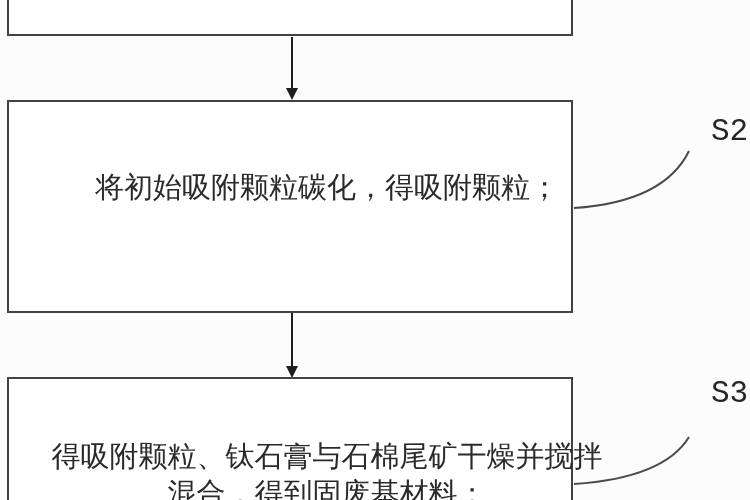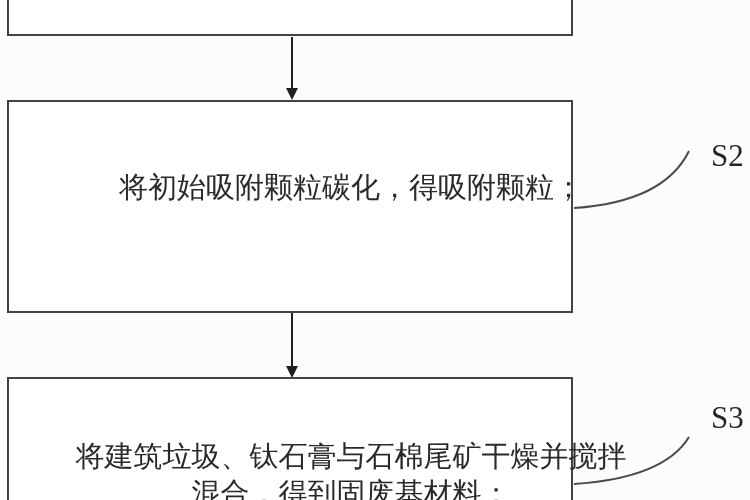--- a/index.html
+++ b/index.html
@@ -26,21 +26,20 @@
   .box-text {
     position: absolute;
     left: 7px;
     width: 640px;
     text-align: center;
     font-size: 29px;
     line-height: 37px;
     color: #2a2a2a;
     letter-spacing: 0px;
     white-space: nowrap;
-    margin-left: 24px;
   }
   .text-step2 { top: 169px; }
   .text-step3 { top: 438px; }
   .arrow-line {
     position: absolute;
     width: 2px;
     background: #1f1f1f;
   }
   .arrow-line.a1 { left: 291px; top: 37px;  height: 52px; }
   .arrow-line.a2 { left: 291px; top: 313px; height: 54px; }
@@ -51,22 +50,21 @@
     border-left: 6px solid transparent;
     border-right: 6px solid transparent;
     border-top: 12px solid #1f1f1f;
   }
   .arrow-head.a1 { left: 286px; top: 88px; }
   .arrow-head.a2 { left: 286px; top: 366px; }
   .step-label {
     position: absolute;
     font-size: 31px;
     color: #262626;
-    font-family: Liberation Serif, serif;
-    margin-top: 24px;
+    font-family: Liberation Mono, monospace;
   }
   .label-s2 { left: 711px; top: 114px; }
   .label-s3 { left: 711px; top: 376px; }
   .curve-overlay {
     position: absolute;
     left: 0;
     top: 0;
     pointer-events: none;
   }
 </style>
@@ -81,21 +79,21 @@
   <div class="arrow-head a1"></div>
 
   <div class="flow-box box-step2"></div>
   <div class="box-text text-step2">将初始吸附颗粒碳化，得吸附颗粒；</div>
 
   <div class="arrow-line a2"></div>
   <div class="arrow-head a2"></div>
 
   <div class="flow-box box-step3"></div>
   <div class="box-text text-step3">
-    <div>将建筑垃圾、钛石膏与石棉尾矿干燥并搅拌</div>
+    <div>得吸附颗粒、钛石膏与石棉尾矿干燥并搅拌</div>
     <div>混合，得到固废基材料；</div>
   </div>
 
   <svg class="curve-overlay" width="750" height="500" viewBox="0 0 750 500">
     <path d="M 574 208 Q 664 202 689 151" fill="none" stroke="#4a4a4a" stroke-width="2"></path>
     <path d="M 574 484 Q 664 478 689 437" fill="none" stroke="#4a4a4a" stroke-width="2"></path>
   </svg>
 
   <div class="step-label label-s2">S2</div>
   <div class="step-label label-s3">S3</div>

